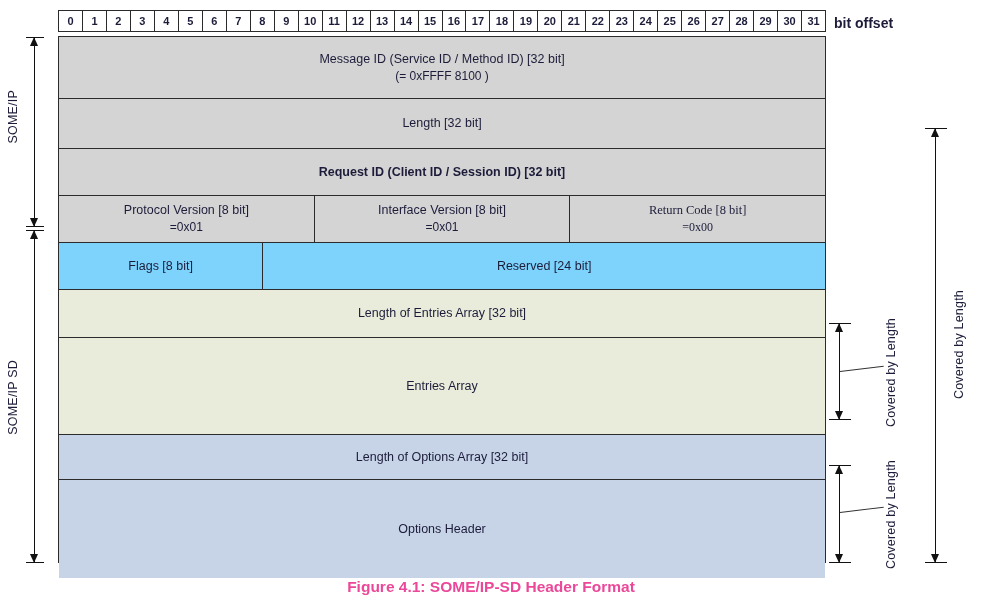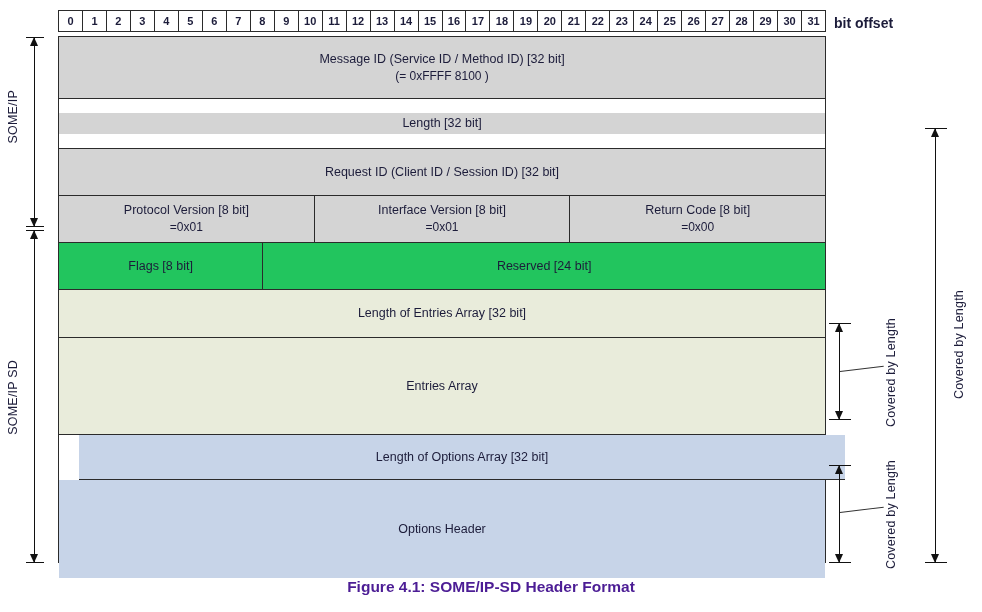--- a/index.html
+++ b/index.html
@@ -41,21 +41,21 @@
   .cellbox{
     display:flex;flex-direction:column;align-items:center;justify-content:center;
     border-right:1.5px solid #2b2b2b;box-sizing:border-box;
     font-size:12.5px;line-height:1.35;text-align:center;color:#1c1c3a;
     padding:2px 12px;
   }
   .cellbox:last-child{border-right:none;}
   .sub{font-size:12px;}
 
   .gray{background:#d4d4d4;}
-  .pink{background:#22c55e;}
+  .pink{background:#7dd3fc;}
   .cream{background:#e9ecdb;}
   .blue{background:#c7d4e8;}
 
   
   .lbracket{position:absolute;}
   .lbracket .stem{
     position:absolute;left:8px;top:0;bottom:0;width:0;
     border-left:1.2px solid #111;
   }
   .lbracket .tickTop,.lbracket .tickBot{
@@ -86,21 +86,21 @@
   }
   .rbracket .tickTop{top:0;}
   .rbracket .tickBot{bottom:0;}
   .rbracket .arrowUp,.rbracket .arrowDown{left:5.5px;}
 
   .leader{position:absolute;height:0;border-top:1px solid #333;}
 
   
   .caption{
     position:absolute;left:0;top:578px;width:982px;text-align:center;
-    font-size:15.5px;font-weight:bold;color:#4c1d95;
+    font-size:15.5px;font-weight:bold;color:#ec4899;
   }
 </style>
 </head>
 <body>
 
 <div id="root">
 
   <div class="ruler" id="ruler">
       <div class="cell">0</div>
       <div class="cell">1</div>
@@ -155,40 +155,40 @@
   </div>
   <div class="vlabel" style="left:6px;top:360px;">SOME/IP SD</div>
 
   <div class="table" id="table">
       <div class="row" style="height: 62px; flex: 0 0 62px;">
         <div class="cellbox gray" style="flex: 32 1 0px;">
           <div>Message ID (Service ID / Method ID) [32 bit]</div>
           <div class="sub">(= 0xFFFF 8100 )</div>
         </div>
       </div>
-      <div class="row" style="height: 50px; flex: 0 0 50px; align-items: center;">
+      <div class="row" style="height: 50px; flex: 0 0 50px;">
         <div class="cellbox gray" style="flex: 32 1 0px;">
           <div>Length [32 bit]</div>
         </div>
       </div>
       <div class="row" style="height: 47px; flex: 0 0 47px;">
-        <div class="cellbox gray" style="flex: 32 1 0px;">
+        <div class="cellbox gray" style="flex: 32 1 0px; font-weight: bold;">
           <div>Request ID (Client ID / Session ID) [32 bit]</div>
         </div>
       </div>
       <div class="row" style="height: 47px; flex: 0 0 47px;">
         <div class="cellbox gray" style="flex: 8 1 0px;">
           <div>Protocol Version [8 bit]</div>
           <div class="sub">=0x01</div>
         </div>
         <div class="cellbox gray" style="flex: 8 1 0px;">
           <div>Interface Version [8 bit]</div>
           <div class="sub">=0x01</div>
         </div>
-        <div class="cellbox gray" style="flex: 8 1 0px;">
+        <div class="cellbox gray" style="flex: 8 1 0px; font-family: Liberation Serif, serif;">
           <div>Return Code [8 bit]</div>
           <div class="sub">=0x00</div>
         </div>
       </div>
       <div class="row" style="height: 47px; flex: 0 0 47px;">
         <div class="cellbox pink" style="flex: 8 1 0px;">
           <div>Flags [8 bit]</div>
         </div>
         <div class="cellbox pink" style="flex: 24 1 0px;">
           <div>Reserved [24 bit]</div>
@@ -197,21 +197,21 @@
       <div class="row" style="height: 48px; flex: 0 0 48px;">
         <div class="cellbox cream" style="flex: 32 1 0px;">
           <div>Length of Entries Array [32 bit]</div>
         </div>
       </div>
       <div class="row" style="height: 97px; flex: 0 0 97px;">
         <div class="cellbox cream" style="flex: 32 1 0px;">
           <div>Entries Array</div>
         </div>
       </div>
-      <div class="row" style="height: 45px; flex: 0 0 45px; margin-left: 20px;">
+      <div class="row" style="height: 45px; flex: 0 0 45px;">
         <div class="cellbox blue" style="flex: 32 1 0px;">
           <div>Length of Options Array  [32 bit]</div>
         </div>
       </div>
       <div class="row last" style="height: 98px; flex: 0 0 98px;">
         <div class="cellbox blue" style="flex: 32 1 0px;">
           <div>Options Header</div>
         </div>
       </div>
     </div>

